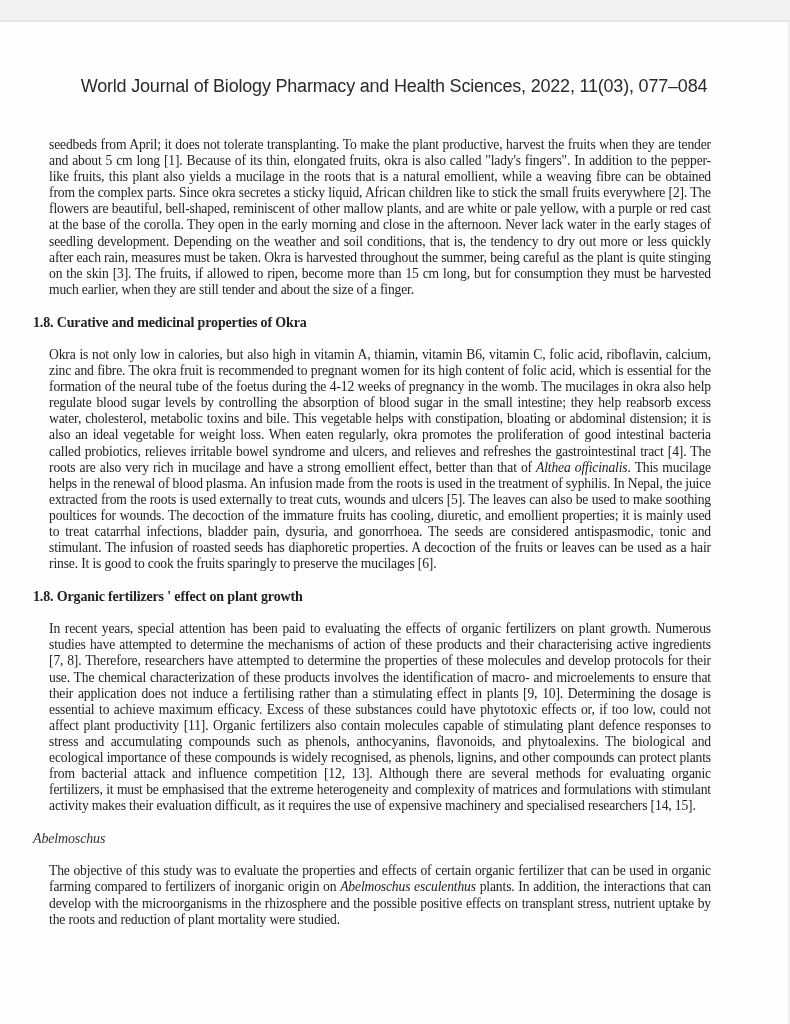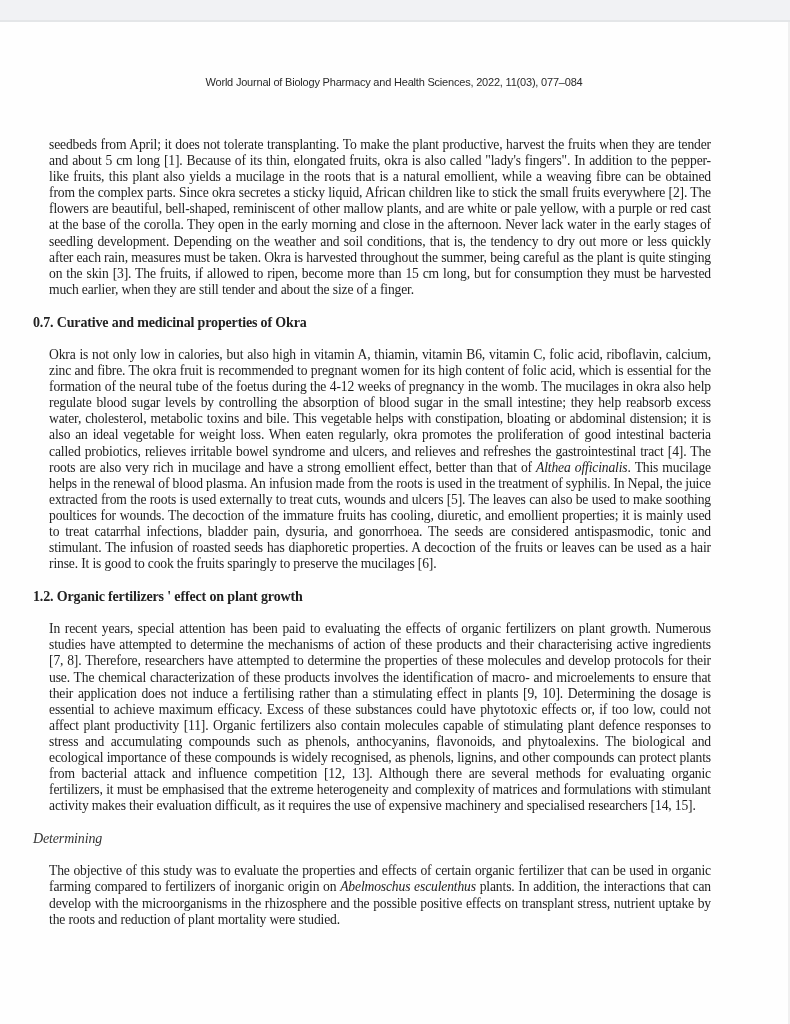--- a/index.html
+++ b/index.html
@@ -16,21 +16,21 @@
   .page {
     position: absolute; top: 22px; left: 0;
     width: 788px; height: 1002px;
     background: #fefefe;
     border-right: 2px solid #f0f0f0;
   }
   .running-header {
     position: absolute; top: 54px; left: 0; width: 100%;
     text-align: center;
     font-family: "Liberation Sans", "DejaVu Sans", sans-serif;
-    font-size: 11px; letter-spacing: -0.2px;
+    font-size: 18px; letter-spacing: -0.2px;
     color: #2a2a2a;
   }
   .content {
     position: absolute; top: 99px; left: 33px; width: 694px;
     font-size: 13.6px; line-height: 16.1px;
     text-align: justify;
     letter-spacing: -0.15px;
   }
   .content p { margin: 16px; }
   h2 {
@@ -47,22 +47,22 @@
 <body>
 
 <div class="topbar"></div>
 
 <div class="page">
   <div class="running-header">World Journal of Biology Pharmacy and Health Sciences, 2022, 11(03), 077–084</div>
 
   <div class="content">
     <p>seedbeds from April; it does not tolerate transplanting. To make the plant productive, harvest the fruits when they are tender and about 5 cm long [1]. Because of its thin, elongated fruits, okra is also called "lady's fingers". In addition to the pepper-like fruits, this plant also yields a mucilage in the roots that is a natural emollient, while a weaving fibre can be obtained from the complex parts. Since okra secretes a sticky liquid, African children like to stick the small fruits everywhere [2]. The flowers are beautiful, bell-shaped, reminiscent of other mallow plants, and are white or pale yellow, with a purple or red cast at the base of the corolla. They open in the early morning and close in the afternoon. Never lack water in the early stages of seedling development. Depending on the weather and soil conditions, that is, the tendency to dry out more or less quickly after each rain, measures must be taken. Okra is harvested throughout the summer, being careful as the plant is quite stinging on the skin [3]. The fruits, if allowed to ripen, become more than 15 cm long, but for consumption they must be harvested much earlier, when they are still tender and about the size of a finger.</p>
 
-    <h2>0.7. Curative and medicinal properties of Okra</h2>
+    <h2>1.8. Curative and medicinal properties of Okra</h2>
     <p><span>Okra is not only low in calories, but also high in vitamin A, thiamin, vitamin B6, vitamin C, folic acid, riboflavin, calcium, zinc and fibre. The okra fruit is recommended to pregnant women for its high content of folic acid, which is essential for the formation of the neural tube of the foetus during the 4-12 weeks of pregnancy in the womb. The mucilages in okra also help regulate blood sugar levels by controlling the absorption of blood sugar in the small intestine; they help reabsorb excess water, cholesterol, metabolic toxins and bile. This vegetable helps with constipation, bloating or abdominal distension; it is also an ideal vegetable for weight loss. When eaten regularly, okra promotes the proliferation of good intestinal bacteria called probiotics, relieves irritable bowel syndrome and ulcers, and relieves and refreshes the gastrointestinal tract [4]. The roots are also very rich in mucilage and have a strong emollient effect, better than that of </span><em>Althea officinalis</em><span>. This mucilage helps in the renewal of blood plasma. An infusion made from the roots is used in the treatment of syphilis. In Nepal, the juice extracted from the roots is used externally to treat cuts, wounds and ulcers [5]. The leaves can also be used to make soothing poultices for wounds. The decoction of the immature fruits has cooling, diuretic, and emollient properties; it is mainly used to treat catarrhal infections, bladder pain, dysuria, and gonorrhoea. The seeds are considered antispasmodic, tonic and stimulant. The infusion of roasted seeds has diaphoretic properties. A decoction of the fruits or leaves can be used as a hair rinse. It is good to cook the fruits sparingly to preserve the mucilages [6].</span></p>
 
-    <h2>1.2. Organic fertilizers ' effect on plant growth</h2>
+    <h2>1.8. Organic fertilizers ' effect on plant growth</h2>
     <p>In recent years, special attention has been paid to evaluating the effects of organic fertilizers on plant growth. Numerous studies have attempted to determine the mechanisms of action of these products and their characterising active ingredients [7, 8]. Therefore, researchers have attempted to determine the properties of these molecules and develop protocols for their use. The chemical characterization of these products involves the identification of macro- and microelements to ensure that their application does not induce a fertilising rather than a stimulating effect in plants [9, 10]. Determining the dosage is essential to achieve maximum efficacy. Excess of these substances could have phytotoxic effects or, if too low, could not affect plant productivity [11]. Organic fertilizers also contain molecules capable of stimulating plant defence responses to stress and accumulating compounds such as phenols, anthocyanins, flavonoids, and phytoalexins. The biological and ecological importance of these compounds is widely recognised, as phenols, lignins, and other compounds can protect plants from bacterial attack and influence competition [12, 13]. Although there are several methods for evaluating organic fertilizers, it must be emphasised that the extreme heterogeneity and complexity of matrices and formulations with stimulant activity makes their evaluation difficult, as it requires the use of expensive machinery and specialised researchers [14, 15].</p>
 
-    <h3>Determining</h3>
+    <h3>Abelmoschus</h3>
     <p><span>The objective of this study was to evaluate the properties and effects of certain organic fertilizer that can be used in organic farming compared to fertilizers of inorganic origin on </span><em>Abelmoschus esculenthus</em><span> plants. In addition, the interactions that can develop with the microorganisms in the rhizosphere and the possible positive effects on transplant stress, nutrient uptake by the roots and reduction of plant mortality were studied.</span></p>
   </div>
 </div>
 
 </body></html>

